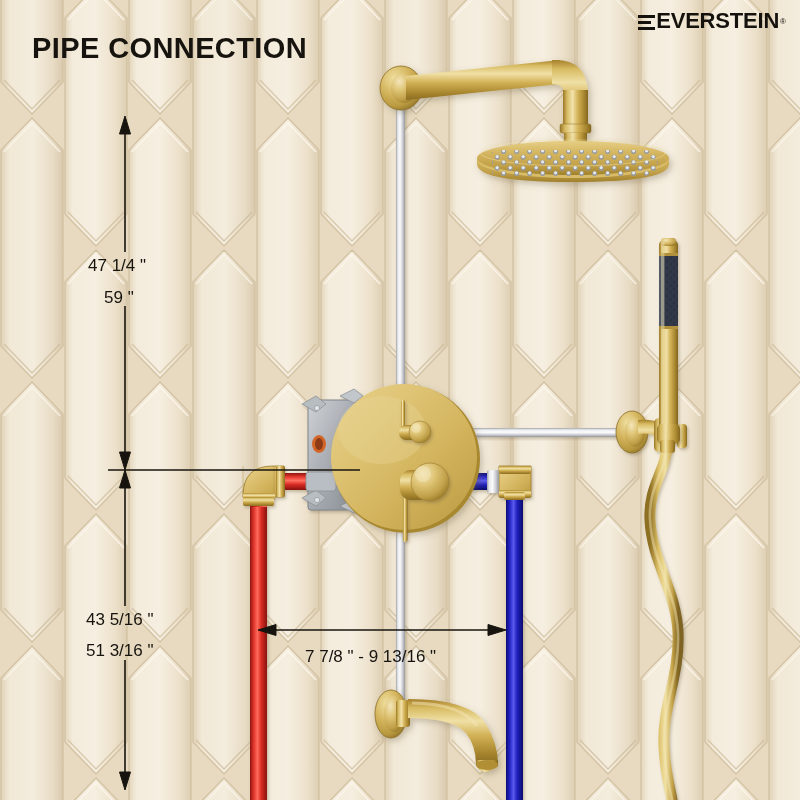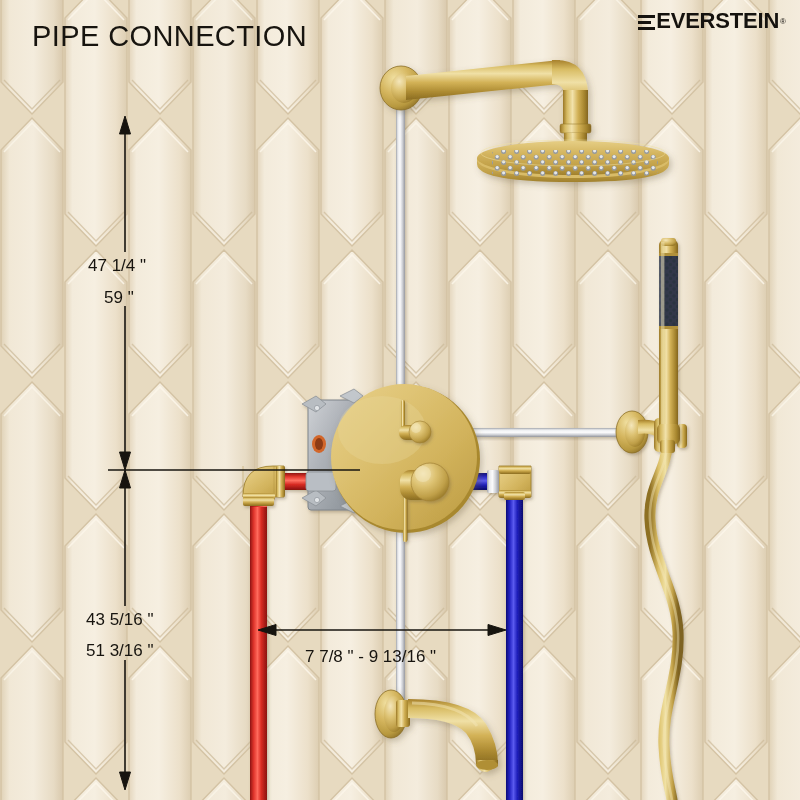--- a/index.html
+++ b/index.html
@@ -15,26 +15,27 @@
 
   
   .title-block {
     position:absolute; left:32px; top:18px;
     width:420px;
     z-index:40;
     pointer-events:none;
   }
   .title-line {
     font-size:29px;
-    font-weight:normal;
+    font-weight:bold;
     letter-spacing:0.4px;
     color:#17140f;
     line-height:1.27;
     white-space:nowrap;
     font-family:"Liberation Sans", sans-serif;
+    margin-top:12px;
   }
 
   
   .logo-block {
     position:absolute; right:14px; top:8px;
     z-index:40; display:flex; align-items:center;
   }
   .logo-e { display:inline-flex; flex-direction:column; justify-content:center;
             gap:3px; margin-right:1px; padding-top:4px; }
   .logo-e i { display:block; background:#15120e; height:3px; border-radius:0; }

